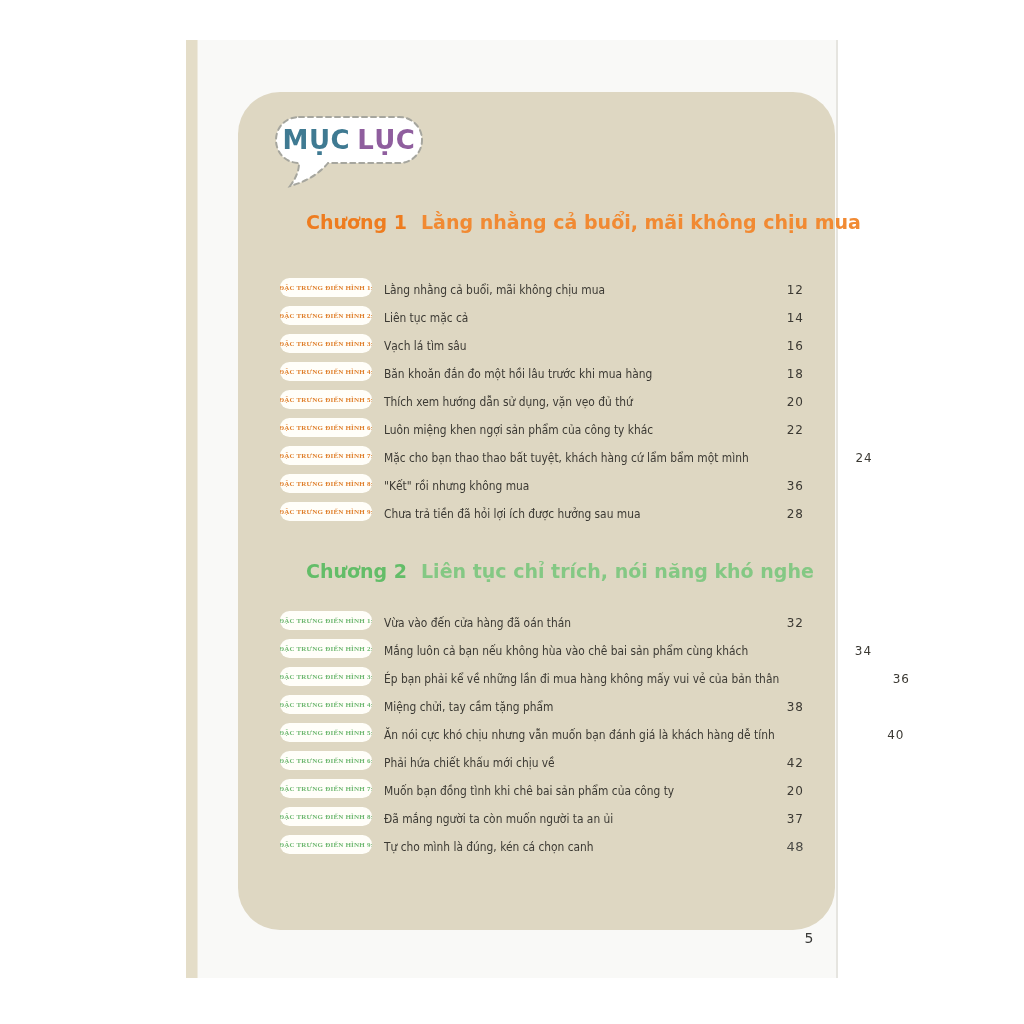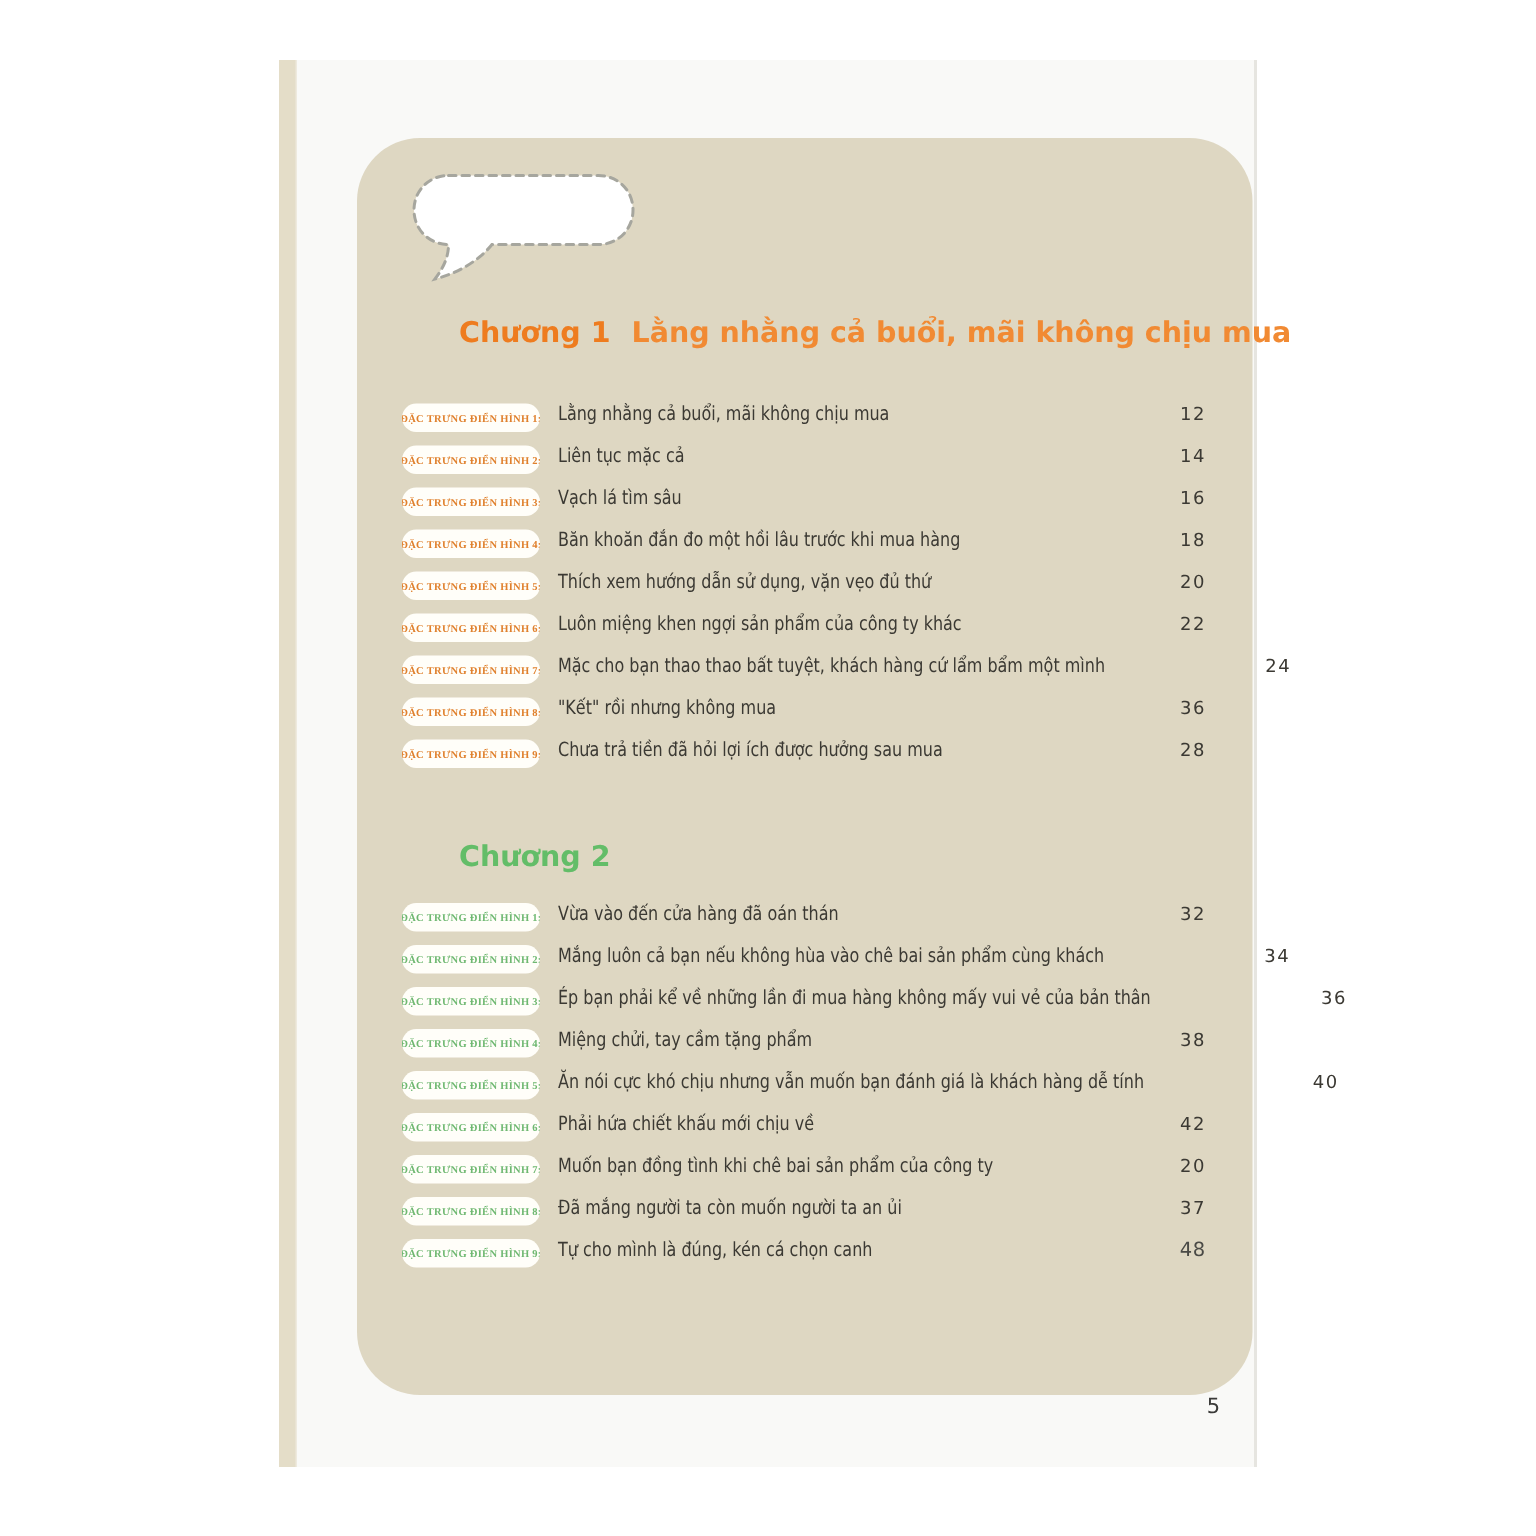--- a/index.html
+++ b/index.html
@@ -39,21 +39,21 @@
     margin-left:68px;height:34px;display:flex;align-items:center;gap:14px;
     font-size:19px;font-weight:bold;white-space:nowrap;
   }
   .chapter .rows{margin-left:30px;width:536px;margin-top:30px;}
   .chapter + .chapter .ch-head{margin-top:33px;}
   .chapter + .chapter .rows{margin-top:14px;}
   .theme-orange .ch-label{color:var(--orange,#ee7c1f);font-weight:800;}
   .theme-orange .ch-title{color:var(--orange-light,#f18a33);}
   .theme-green  .ch-label{color:var(--green,#63bd68);font-weight:800;}
   .theme-green  .ch-title{color:var(--green-light,#84c884);}
-  .row{height:28px;display:flex;align-items:flex-start;}
+  .row{height:28px;display:flex;align-items:flex-end;margin-left:12px;}
   .pill{
     flex:0 0 92px;height:19px;border-radius:10px;background:#fffef9;
     display:flex;align-items:center;justify-content:center;
     font-family:"Liberation Serif",serif;font-weight:bold;font-size:7px;
     letter-spacing:.2px;white-space:nowrap;overflow:hidden;
     margin-right:12px;
   }
   .theme-orange .pill{color:var(--pill-orange,#e0802d);}
   .theme-green  .pill{color:var(--pill-green,#6fb871);}
   .rtitle{
@@ -78,20 +78,24 @@
   <div class="page-edge-right"></div>
 
   <div class="toc-panel">
 
     <div class="bubble">
       <svg width="162" height="80" viewBox="0 0 162 80">
         <path d="M 31,7 H 131 C 144,7 154,17 154,30 C 154,43 144,53 131,53 H 60
                  C 52,63 38,72 22,76 C 28,68 31,61 31,53
                  C 18,53 8,43 8,30 C 8,17 18,7 31,7 Z" fill="#ffffff" stroke="#a6a69e" stroke-width="2" stroke-dasharray="5 4" stroke-linecap="round"></path>
       </svg>
+      <div class="bubble-text">
+        <span class="word-muc">MỤC</span>
+        <span class="word-luc">LỤC</span>
+      </div>
     </div>
 
     <div id="chapters">
         <section class="chapter theme-orange">
           <div class="ch-head">
             <span class="ch-label">Chương 1</span>
             <span class="ch-title">Lằng nhằng cả buổi, mãi không chịu mua</span>
           </div>
           <div class="rows">
             <div class="row">
@@ -137,20 +141,21 @@
             <div class="row">
               <span class="pill">ĐẶC TRƯNG ĐIỂN HÌNH 9:</span>
               <span class="rtitle">Chưa trả tiền đã hỏi lợi ích được hưởng sau mua</span>
               <span class="rpage">28</span>
             </div>
           </div>
         </section>
         <section class="chapter theme-green">
           <div class="ch-head">
             <span class="ch-label">Chương 2</span>
+            <span class="ch-title">Liên tục chỉ trích, nói năng khó nghe</span>
           </div>
           <div class="rows">
             <div class="row">
               <span class="pill">ĐẶC TRƯNG ĐIỂN HÌNH 1:</span>
               <span class="rtitle">Vừa vào đến cửa hàng đã oán thán</span>
               <span class="rpage">32</span>
             </div>
             <div class="row">
               <span class="pill">ĐẶC TRƯNG ĐIỂN HÌNH 2:</span>
               <span class="rtitle">Mắng luôn cả bạn nếu không hùa vào chê bai sản phẩm cùng khách</span>

